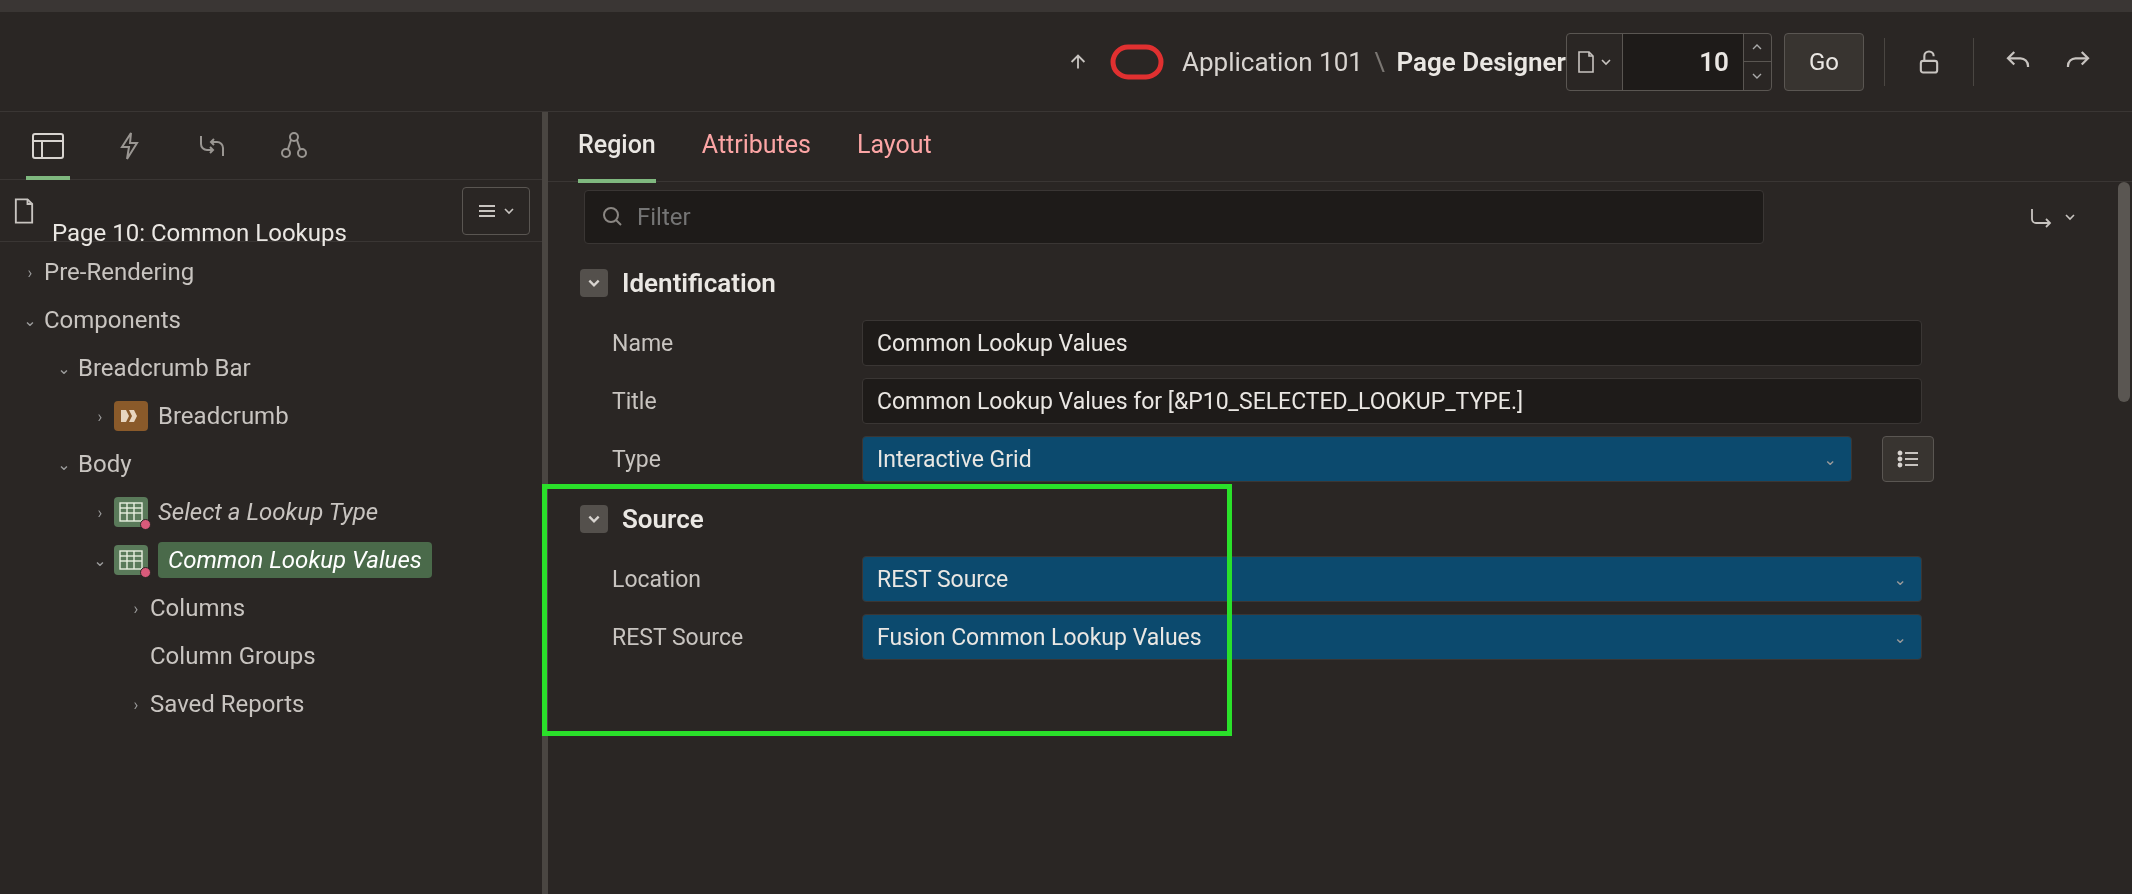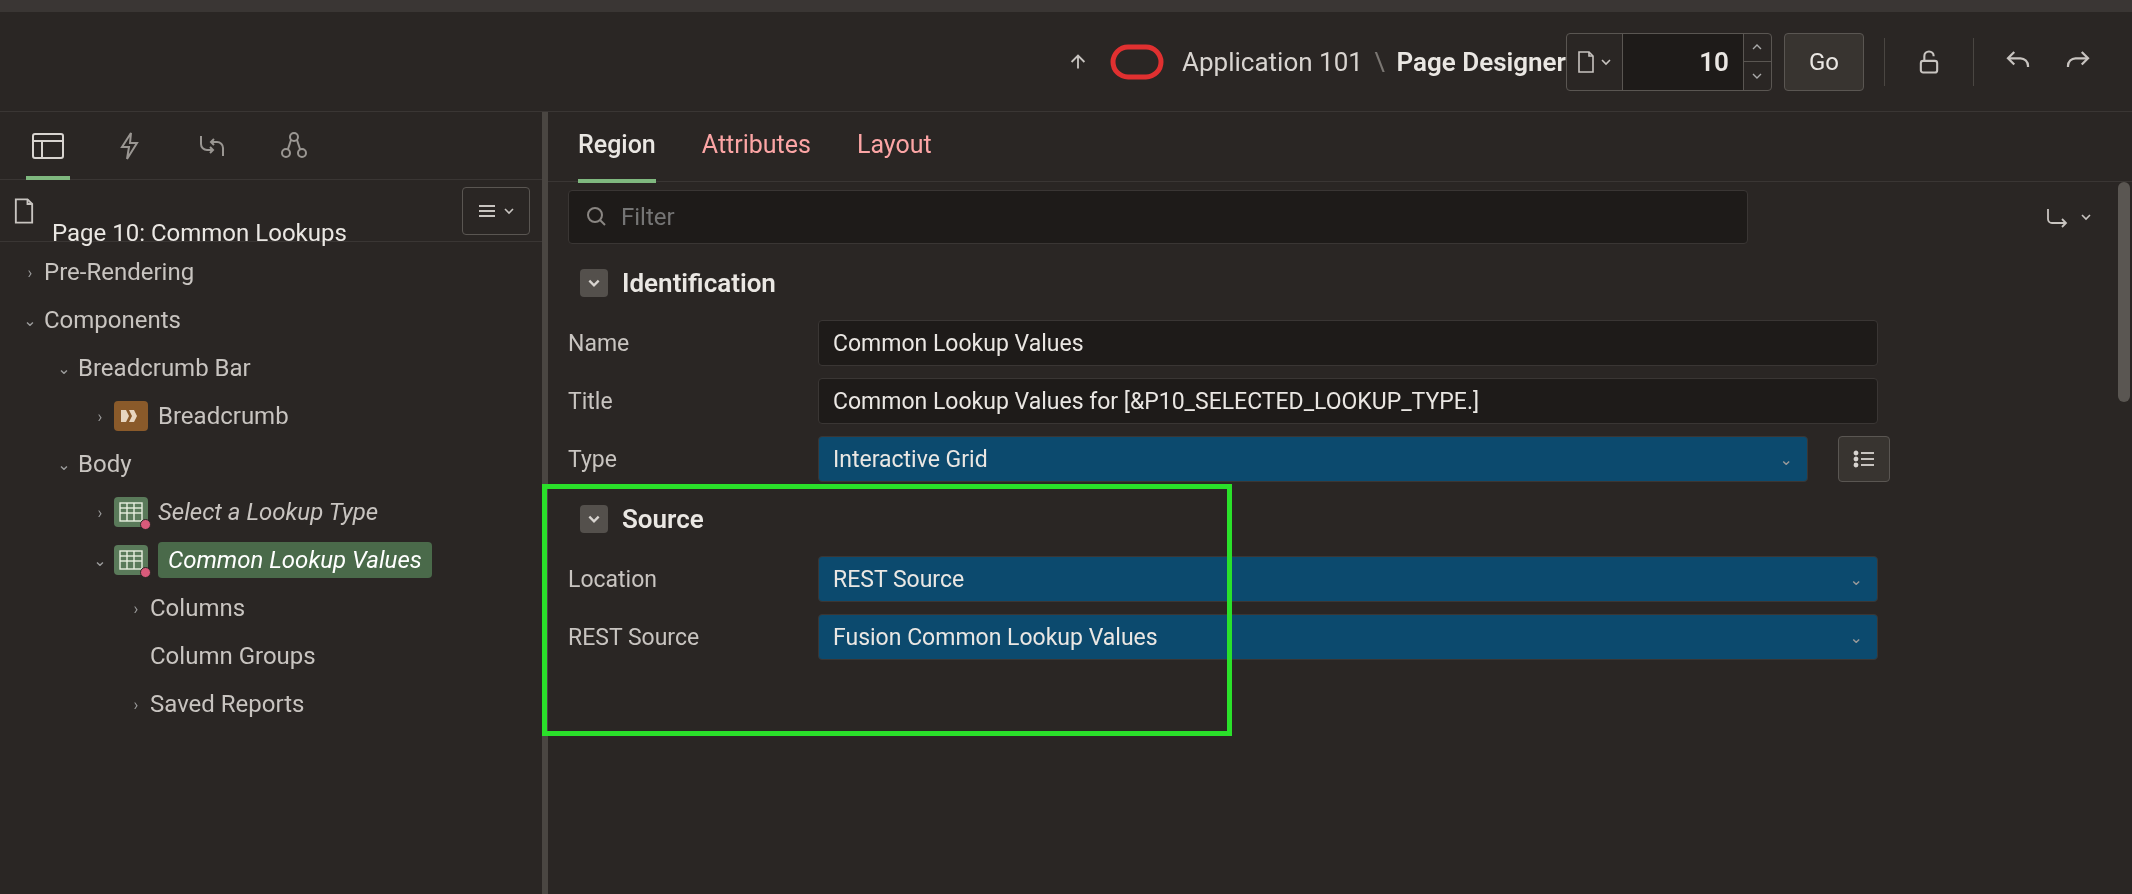--- a/index.html
+++ b/index.html
@@ -58,30 +58,30 @@
 .ind-1 { padding-left:50px; }
 .ind-2 { padding-left:86px; }
 .ind-3 { padding-left:122px; }
 
 
 .right-tabs { height:70px; display:flex; align-items:center; padding:0 30px; gap:46px; border-bottom:1px solid #3a3634; }
 .right-tab { font-size:25px; color:#fca5a5; cursor:pointer; position:relative; padding-bottom:4px; }
 .right-tab.active { color:#eae7e3; font-weight:500; }
 .right-tab.active::after { content:""; position:absolute; bottom:-20px; left:0; right:0; height:4px; background:#7fb87f; }
 
-.filter-row { height:70px; display:flex; align-items:center; padding:14px 20px; gap:12px; }
+.filter-row { height:70px; display:flex; align-items:center; padding:14px 36px; gap:12px; }
 .filter-box { flex:1; max-width:1180px; height:54px; background:#1e1b19; border:1px solid #3a3634; border-radius:4px; display:flex; align-items:center; padding:0 16px; gap:12px; }
 .filter-box input { flex:1; background:transparent; border:none; outline:none; color:#d8d4d0; font-size:24px; }
 .filter-right { margin-left:auto; display:flex; align-items:center; gap:6px; cursor:pointer; color:#c8c4c0; padding-right:20px; }
 
 .section-header { height:62px; display:flex; align-items:center; padding:0 32px; gap:14px; }
 .section-toggle { width:28px; height:28px; background:#54504c; border-radius:4px; display:flex; align-items:center; justify-content:center; cursor:pointer; }
 .section-title { font-size:26px; font-weight:600; color:#eae7e3; }
 
-.prop-row { height:58px; display:flex; align-items:center; padding:0 20px; gap:20px; }
+.prop-row { height:58px; display:flex; align-items:center; padding:0 20px; gap:20px;margin-left:44px; }
 .prop-label { width:230px; font-size:23px; color:#c8c4c0; }
 .prop-input { flex:1; max-width:1060px; height:46px; background:#1e1b19; border:1px solid #3a3634; border-radius:4px; padding:0 14px; color:#eae7e3; font-size:23px; display:flex; align-items:center; cursor:text; }
 .prop-select { flex:1; max-width:990px; height:46px; background:#0c4a6e; border:1px solid #3a3634; border-radius:4px; padding:0 14px; color:#eae7e3; font-size:23px; display:flex; align-items:center; justify-content:space-between; cursor:pointer; }
 .prop-select .chev { font-size:16px; color:#999; }
 .prop-extra-btn { width:52px; height:46px; background:#383430; border:1px solid #5a5652; border-radius:4px; display:flex; align-items:center; justify-content:center; cursor:pointer; margin-left:10px; }
 
 .highlight-box { position:absolute; border:5px solid #2ae02a; pointer-events:none; }
 
 .scrollbar-right { position:absolute; right:0; top:70px; bottom:0; width:16px; background:#2a2624; }
 .scrollbar-thumb { position:absolute; right:2px; top:0; width:12px; height:220px; background:#5a5652; border-radius:6px; }

